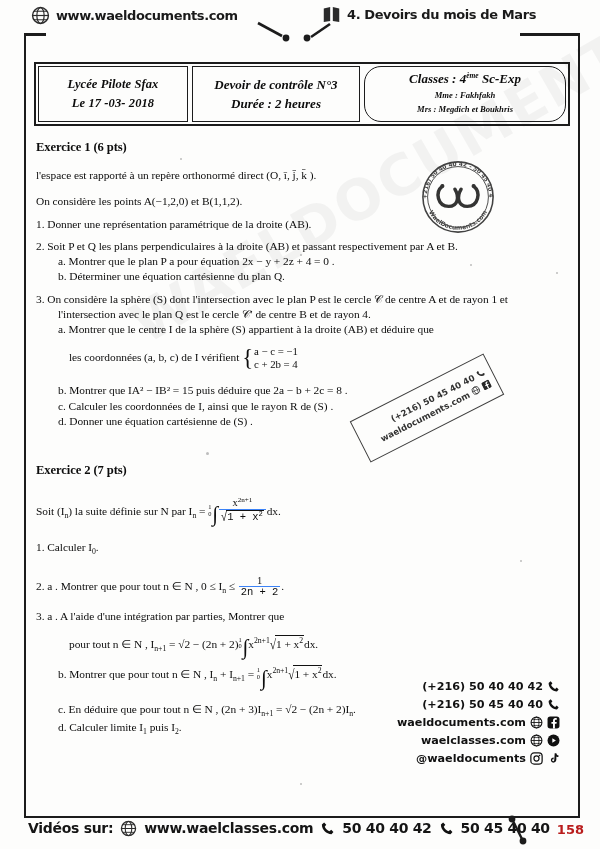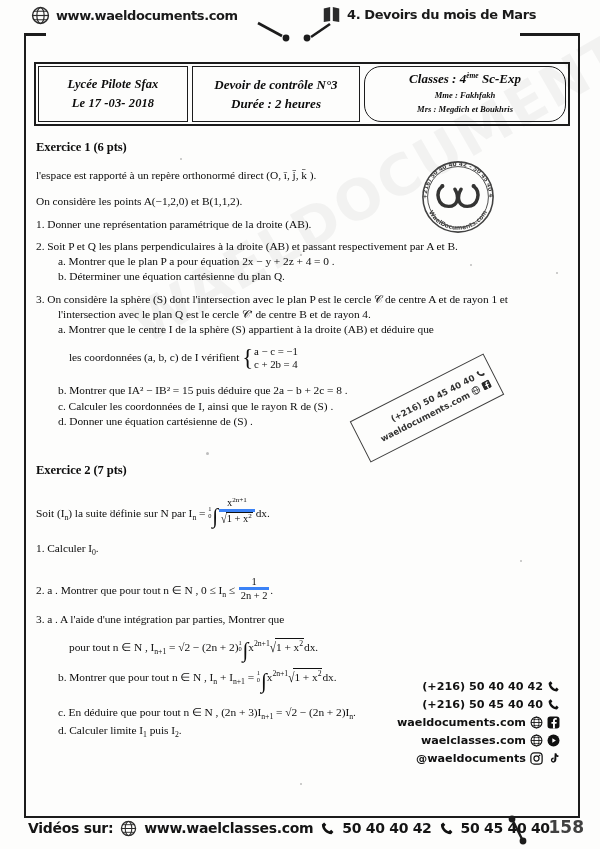--- a/index.html
+++ b/index.html
@@ -84,21 +84,21 @@
   .sp2 { height: 7px; }
   .sp3 { height: 11px; }
   .sp5 { height: 17px; }
   .mth { font-family: "Liberation Serif", serif; }
   sub { font-size: 0.68em; }
   sup { font-size: 0.68em; }
 
   
   .frac { display:inline-block; vertical-align:-0.48em; text-align:center; font-size:0.92em; line-height:1.05; margin:0 1px;}
   .frac .num { display:block; padding:0 2px; }
-  .frac .den { display:block; border-top:3px solid #3b82f6; padding:0 2px; }
+  .frac .den { display:block; border-top:1px solid #3b82f6; padding:0 2px;font-family:Liberation Mono, monospace; }
 
   
   .intg { position:relative; display:inline-block; font-size:1.85em; line-height:0.55; vertical-align:-0.30em; font-family:"Liberation Serif",serif; }
   .intlim { display:inline-block; font-size:0.56em; line-height:1.0; vertical-align:-0.1em; text-align:left; margin-right:1px;}
   .intlim .up { display:block; }
   .intlim .lo { display:block; }
 
   
   .sqrt { display:inline-block; }
   .sqrt > .rad { display:inline-block; transform: scaleY(1.25); }
@@ -149,21 +149,21 @@
   
   .footer {
     position: absolute; left: 28px; bottom: 8px; width: 548px; height: 26px;
     display: flex; align-items: center; gap: 7px;
     font-family: "DejaVu Sans", sans-serif;
     font-weight: bold; font-size: 14px; color: #151515;
     letter-spacing: -0.3px;
   }
   .pagenum {
     position: absolute; right: 16px; bottom: 12px;
-    font-family: "DejaVu Sans", sans-serif; font-weight: bold; font-size: 17px; color:#404040;
+    font-family: "DejaVu Sans", sans-serif; font-weight: bold; font-size: 13px; color:#b91c1c;
   }
   .footer-conn { position:absolute; right: 34px; bottom: 2px; width: 60px; height: 34px; }
 
   .dotspeck { position: absolute; background: #bdbdbd; border-radius: 50%; }
 </style>
 </head>
 <body>
 
 <div id="page">
 

